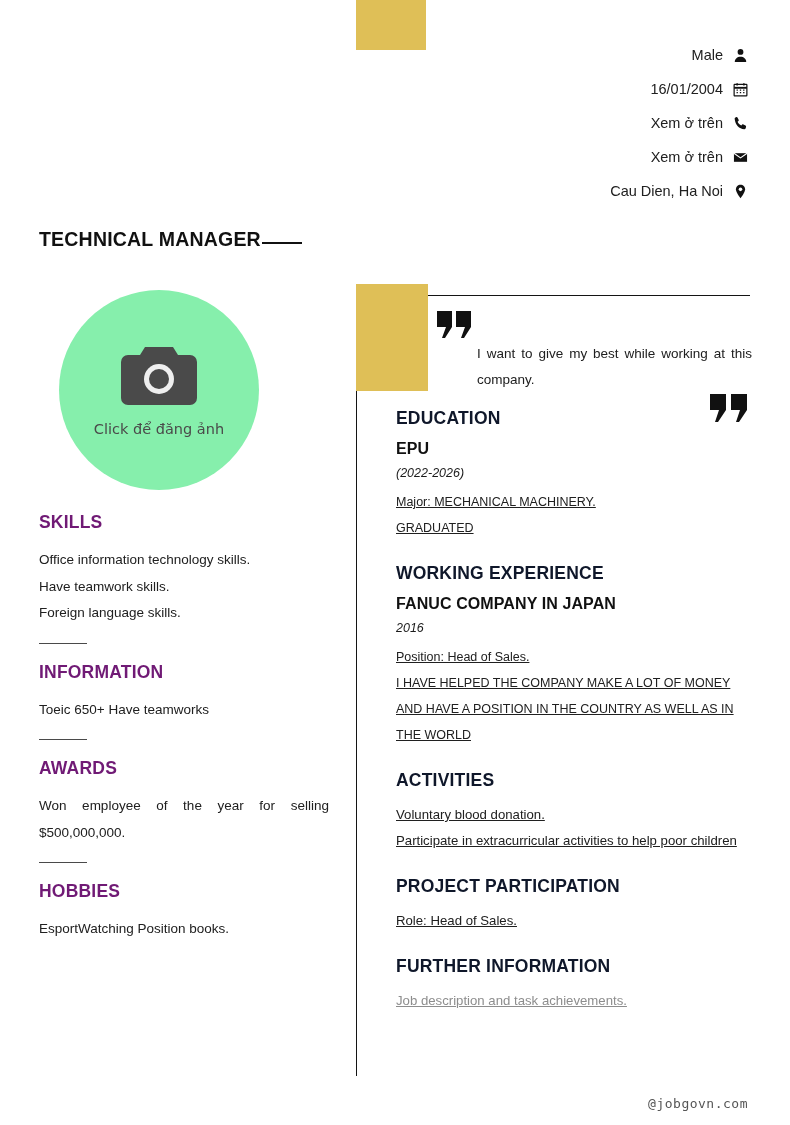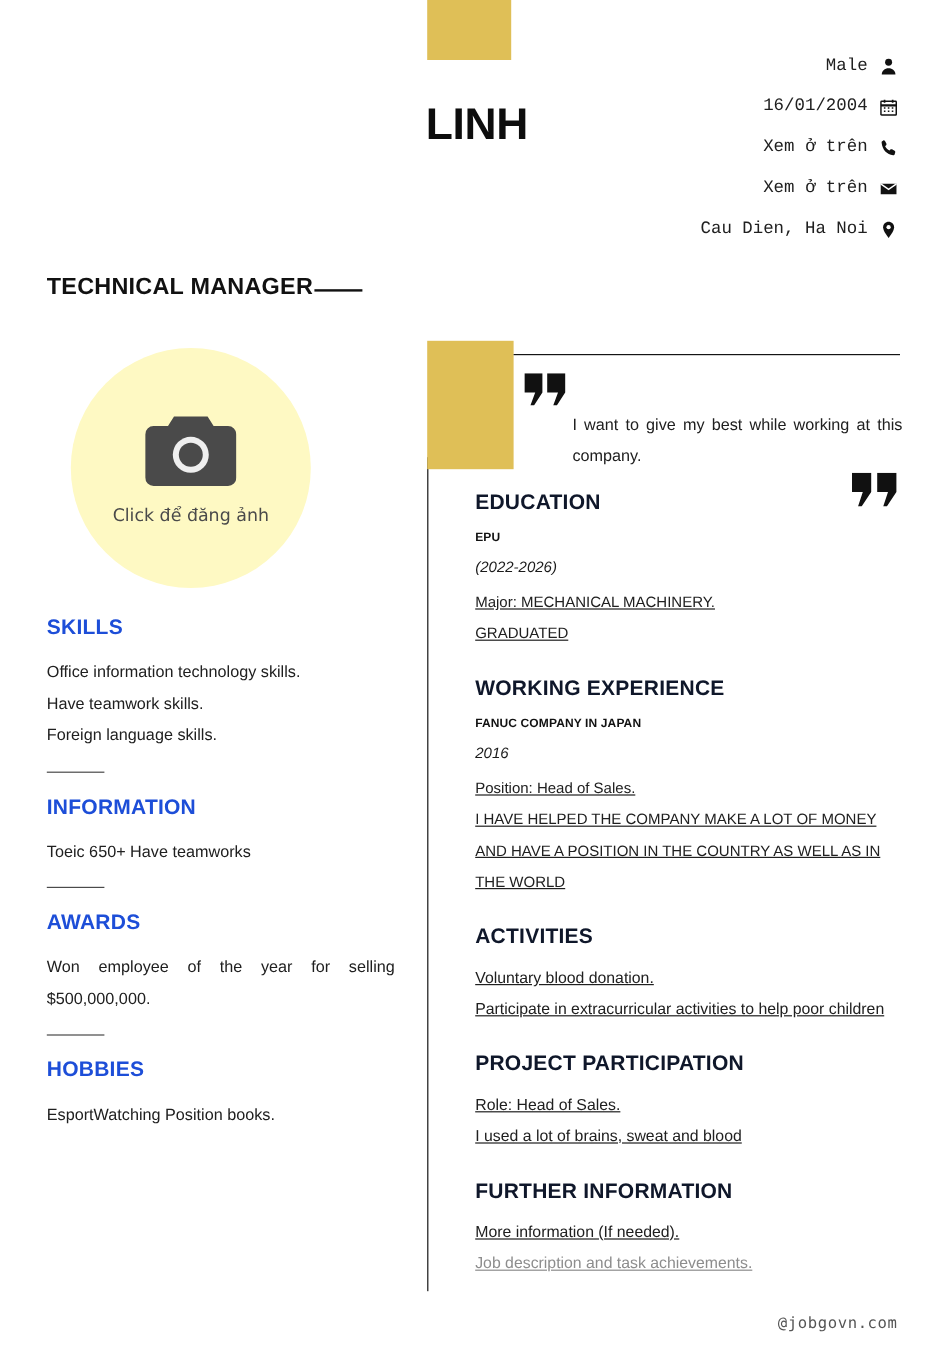--- a/index.html
+++ b/index.html
@@ -27,21 +27,21 @@
     font-size:37px;line-height:55px;font-weight:bold;
     letter-spacing:-0.3px;color:#0d0d0d;
     white-space:nowrap;
   }
   .contact{
     position:absolute;right:42px;top:38px;width:330px;
     text-align:right;
   }
   .contact-row{
     display:flex;align-items:center;justify-content:flex-end;
-    gap:10px;height:34px;font-family:Liberation Mono, monospace;
+    gap:10px;height:34px;
   }
   .contact-row .ctext{font-size:14.5px;color:#202020;line-height:1;}
   .contact-row .cicon{
     width:15px;height:15px;display:inline-flex;
     align-items:center;justify-content:center;flex:0 0 15px;
   }
   .contact-row .cicon svg{display:block;}
 
   .role{
     position:absolute;left:39px;top:228px;
@@ -52,34 +52,34 @@
     display:inline-block;width:40px;border-bottom:2px solid #111;
     vertical-align:2px;margin-left:1px;
   }
 
   
   .left-col{
     position:absolute;left:39px;top:290px;width:290px;
   }
   .photo-wrap{
     width:200px;height:200px;margin:0 auto 0 20px;
-    border-radius:50%;background:#fef9c3;
+    border-radius:50%;background:#86efac;
     display:flex;flex-direction:column;align-items:center;justify-content:center;
     cursor:pointer;
   }
   .cam-icon{margin-bottom:12px;}
   .photo-label{
     font-size:14.5px;color:#4a4a4a;
     font-family:"DejaVu Sans","Liberation Sans",sans-serif;
   }
 
   .sec{margin-top:0;}
   .sec-title{
     font-size:17.5px;font-weight:bold;letter-spacing:0.2px;
-    color:#1d4ed8;margin:0 0 14px 0;
+    color:#701a75;margin:0 0 14px 0;
   }
   .sec-line{
     font-size:13.5px;line-height:26.5px;color:#202020;margin:0;
   }
   .sec-line.justify{text-align:justify;}
   .divider{
     width:48px;height:0;border-top:1.6px solid #4a4a4a;
     margin:16px 0 18px 0;
   }
 
@@ -107,21 +107,21 @@
 
   .right-col{
     position:absolute;left:396px;top:408px;width:356px;
   }
   .r-sec{margin-bottom:22px;}
   .r-title{
     font-size:17.5px;font-weight:bold;letter-spacing:0.2px;
     color:#0f172a;margin:0 0 11px 0;
   }
   .r-org{
-    font-size:10px;font-weight:bold;color:#111;
+    font-size:16px;font-weight:bold;color:#111;
     margin:0 0 6px 0;line-height:18px;letter-spacing:0.1px;
   }
   .r-date{
     font-size:12.5px;font-style:italic;color:#1b1b1b;
     margin:0 0 7px 0;line-height:18px;
   }
   .r-line{
     font-size:13.2px;line-height:26px;color:#202020;margin:0;text-decoration:underline;
   }
   .r-line.small{font-size:12.5px;}
@@ -135,21 +135,20 @@
   }
 </style>
 </head>
 <body>
 
 <div class="page">
 
   <div class="gold-top"></div>
 
   <div class="name-block">
-    <div class="name-line">LINH</div>
   </div>
 
   <div class="contact">
 
     <div class="contact-row">
       <span class="ctext">Male</span>
       <span class="cicon">
         <svg width="15" height="15" viewBox="0 0 16 16" fill="#111">
             <circle cx="8" cy="4.2" r="3.1"></circle>
             <path d="M1.9 15c0-3.4 2.7-5.6 6.1-5.6S14.1 11.6 14.1 15z"></path>
@@ -287,26 +286,24 @@
 
     <div class="r-sec">
       <div class="r-title">ACTIVITIES</div>
       <p class="r-line">Voluntary blood donation.</p>
       <p class="r-line">Participate in extracurricular activities to help poor children</p>
     </div>
 
     <div class="r-sec">
       <div class="r-title">PROJECT PARTICIPATION</div>
       <p class="r-line">Role:  Head of Sales.</p>
-      <p class="r-line">I used a lot of brains, sweat and blood</p>
     </div>
 
     <div class="r-sec">
       <div class="r-title">FURTHER INFORMATION</div>
-      <p class="r-line">More information (If needed).</p>
       <p class="r-line muted"> Job description and task achievements.</p>
     </div>
 
   </div>
 
   <div class="footer">@jobgovn.com</div>
 
 </div>
 
 </body></html>

